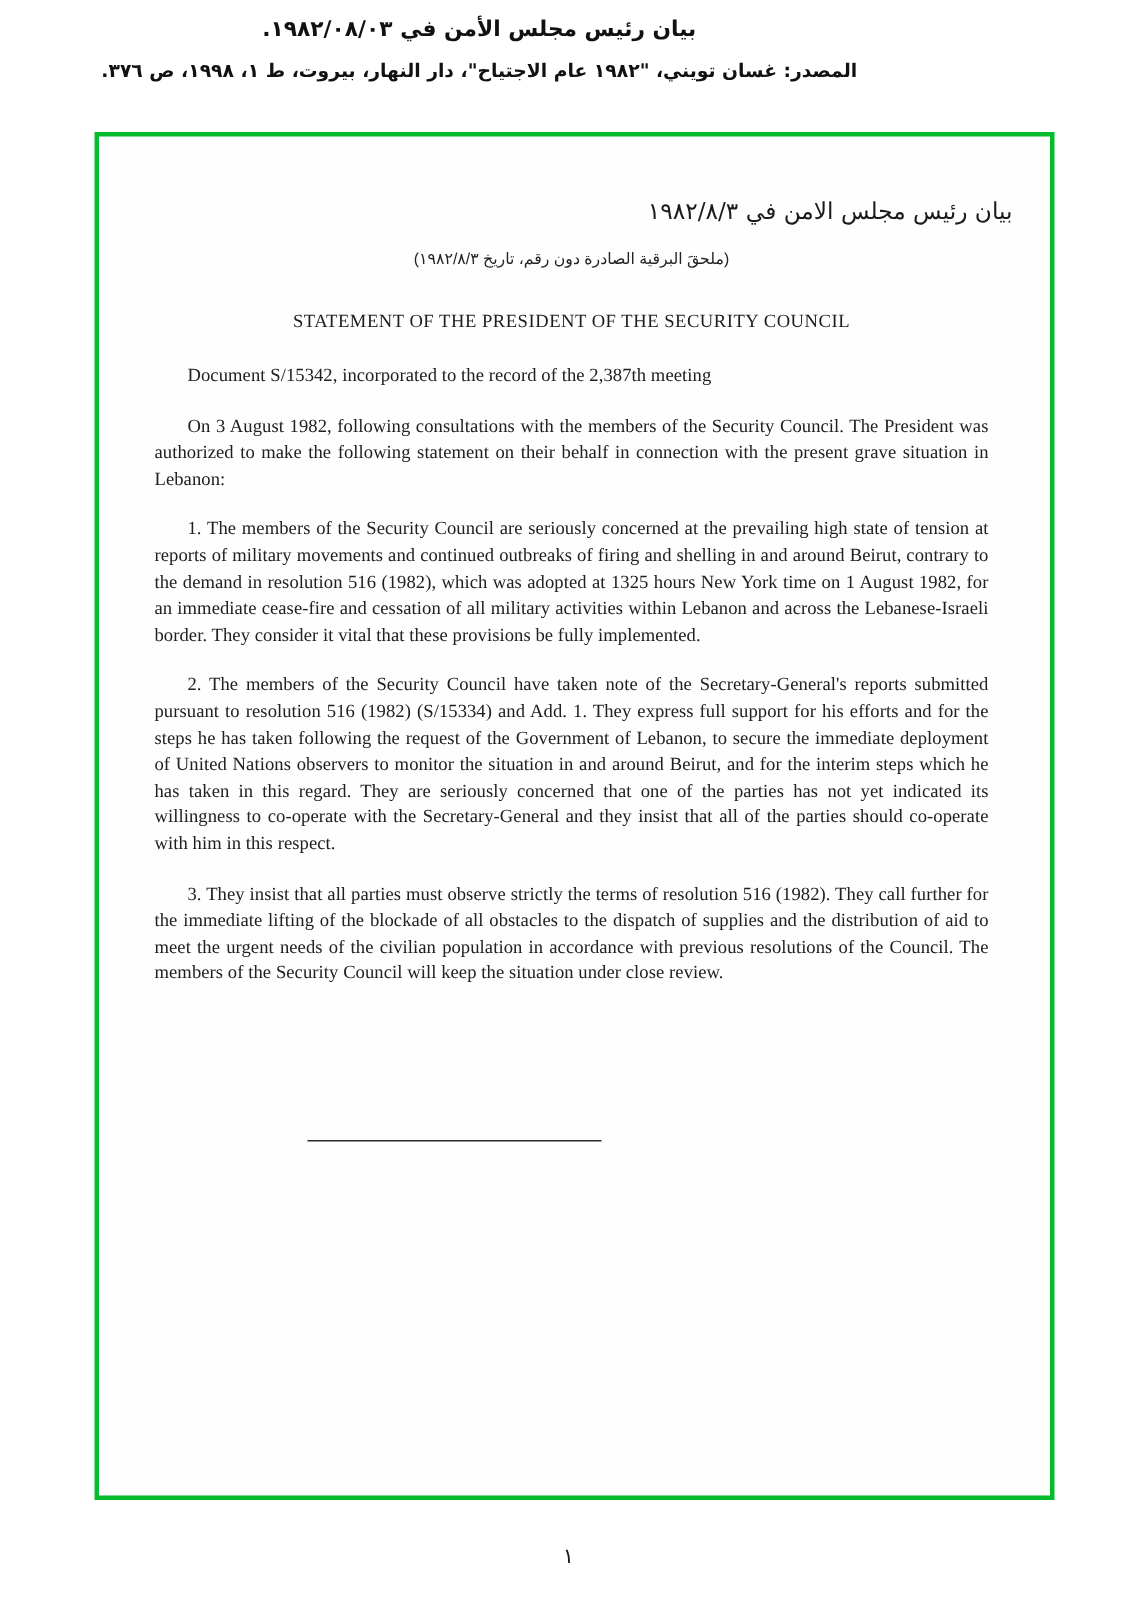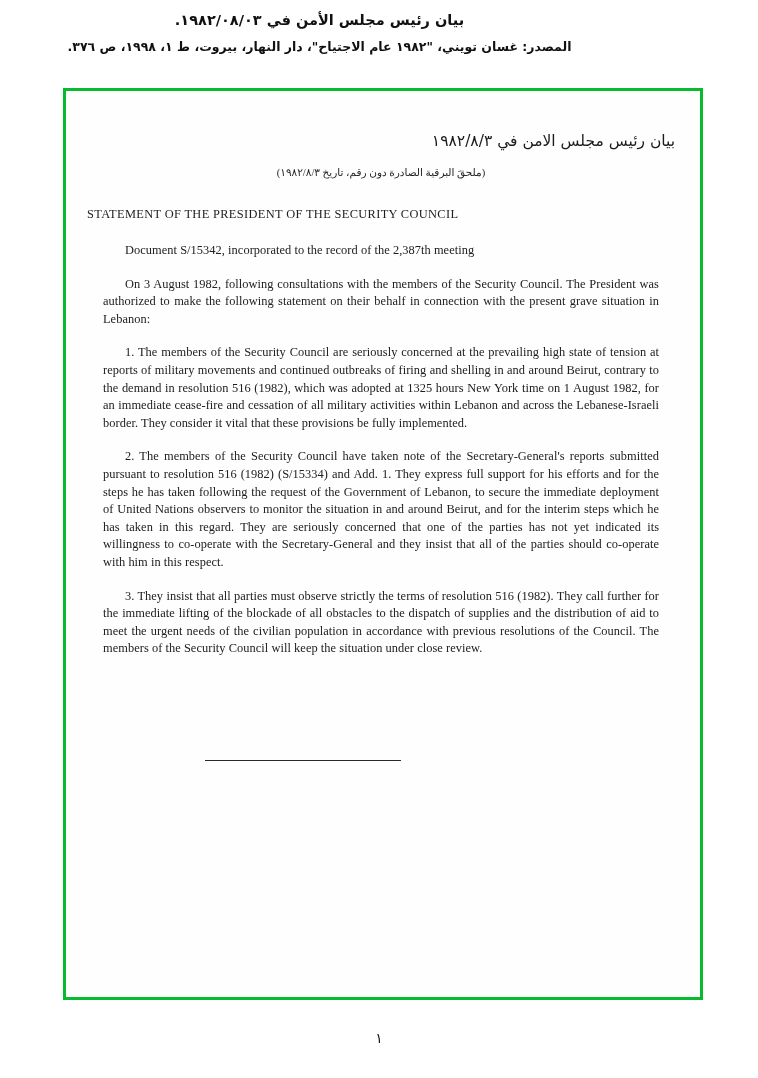--- a/index.html
+++ b/index.html
@@ -73,28 +73,29 @@
     direction: rtl;
     font-family: "DejaVu Sans", sans-serif;
     font-size: 15.5px;
     color: #1b1b1b;
     line-height: 22px;
     letter-spacing: 0.5px;
   }
   .doc-subtitle-ar {
     text-align: center;
     direction: rtl;
-    font-family: Liberation Serif, serif;
+    font-family: Liberation Sans, sans-serif;
     font-size: 10.5px;
     color: #232323;
     margin-top: 13px;
     line-height: 16px;
   }
 
   .doc-title-en {
+    text-align: center;
     font-family: "Liberation Serif", serif;
     font-size: 12.4px;
     letter-spacing: 0.35px;
     color: #1d1d1d;
     margin-top: 26px;
   }
 
   .body-text {
     margin-top: 20px;
     font-size: 12.4px;

